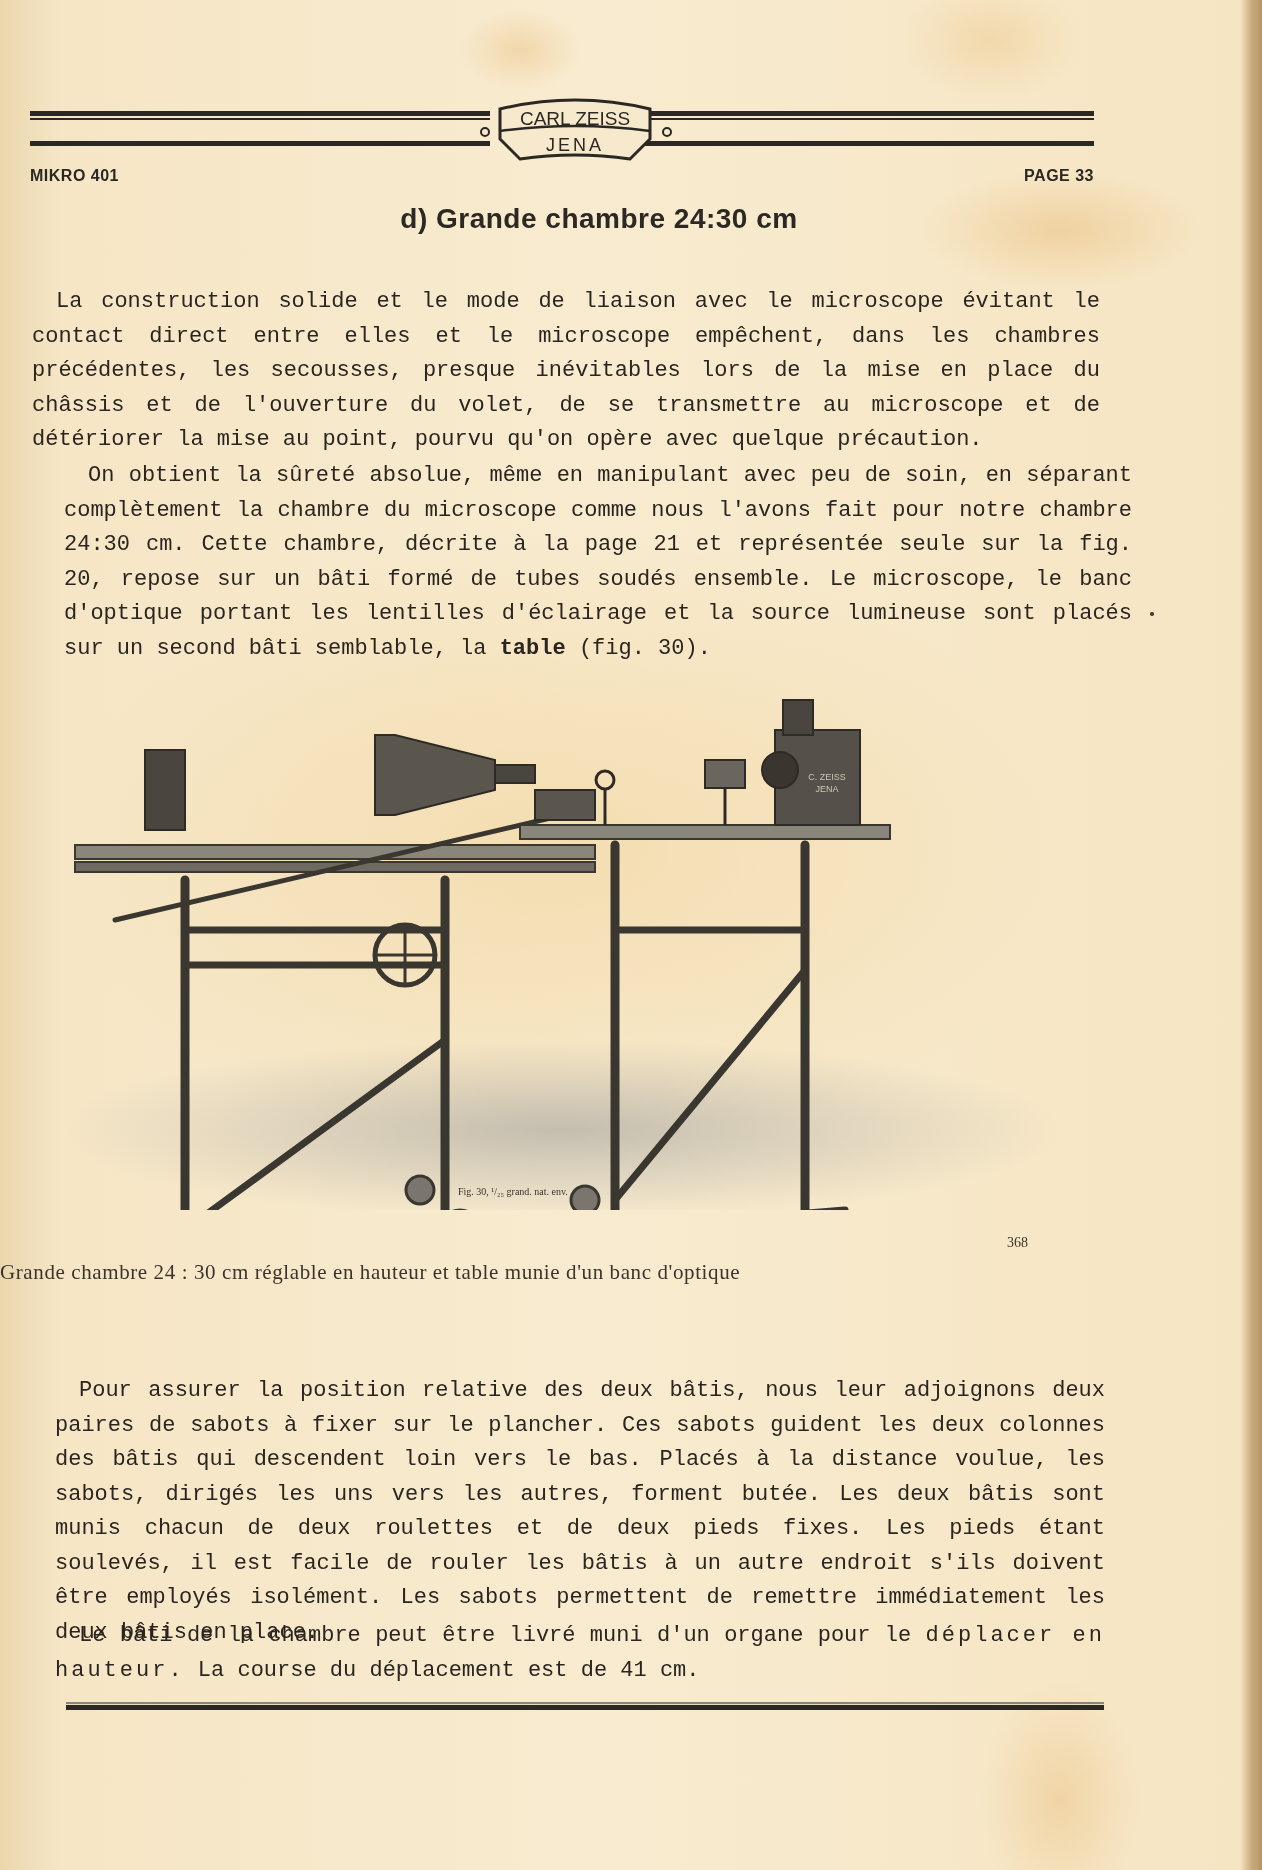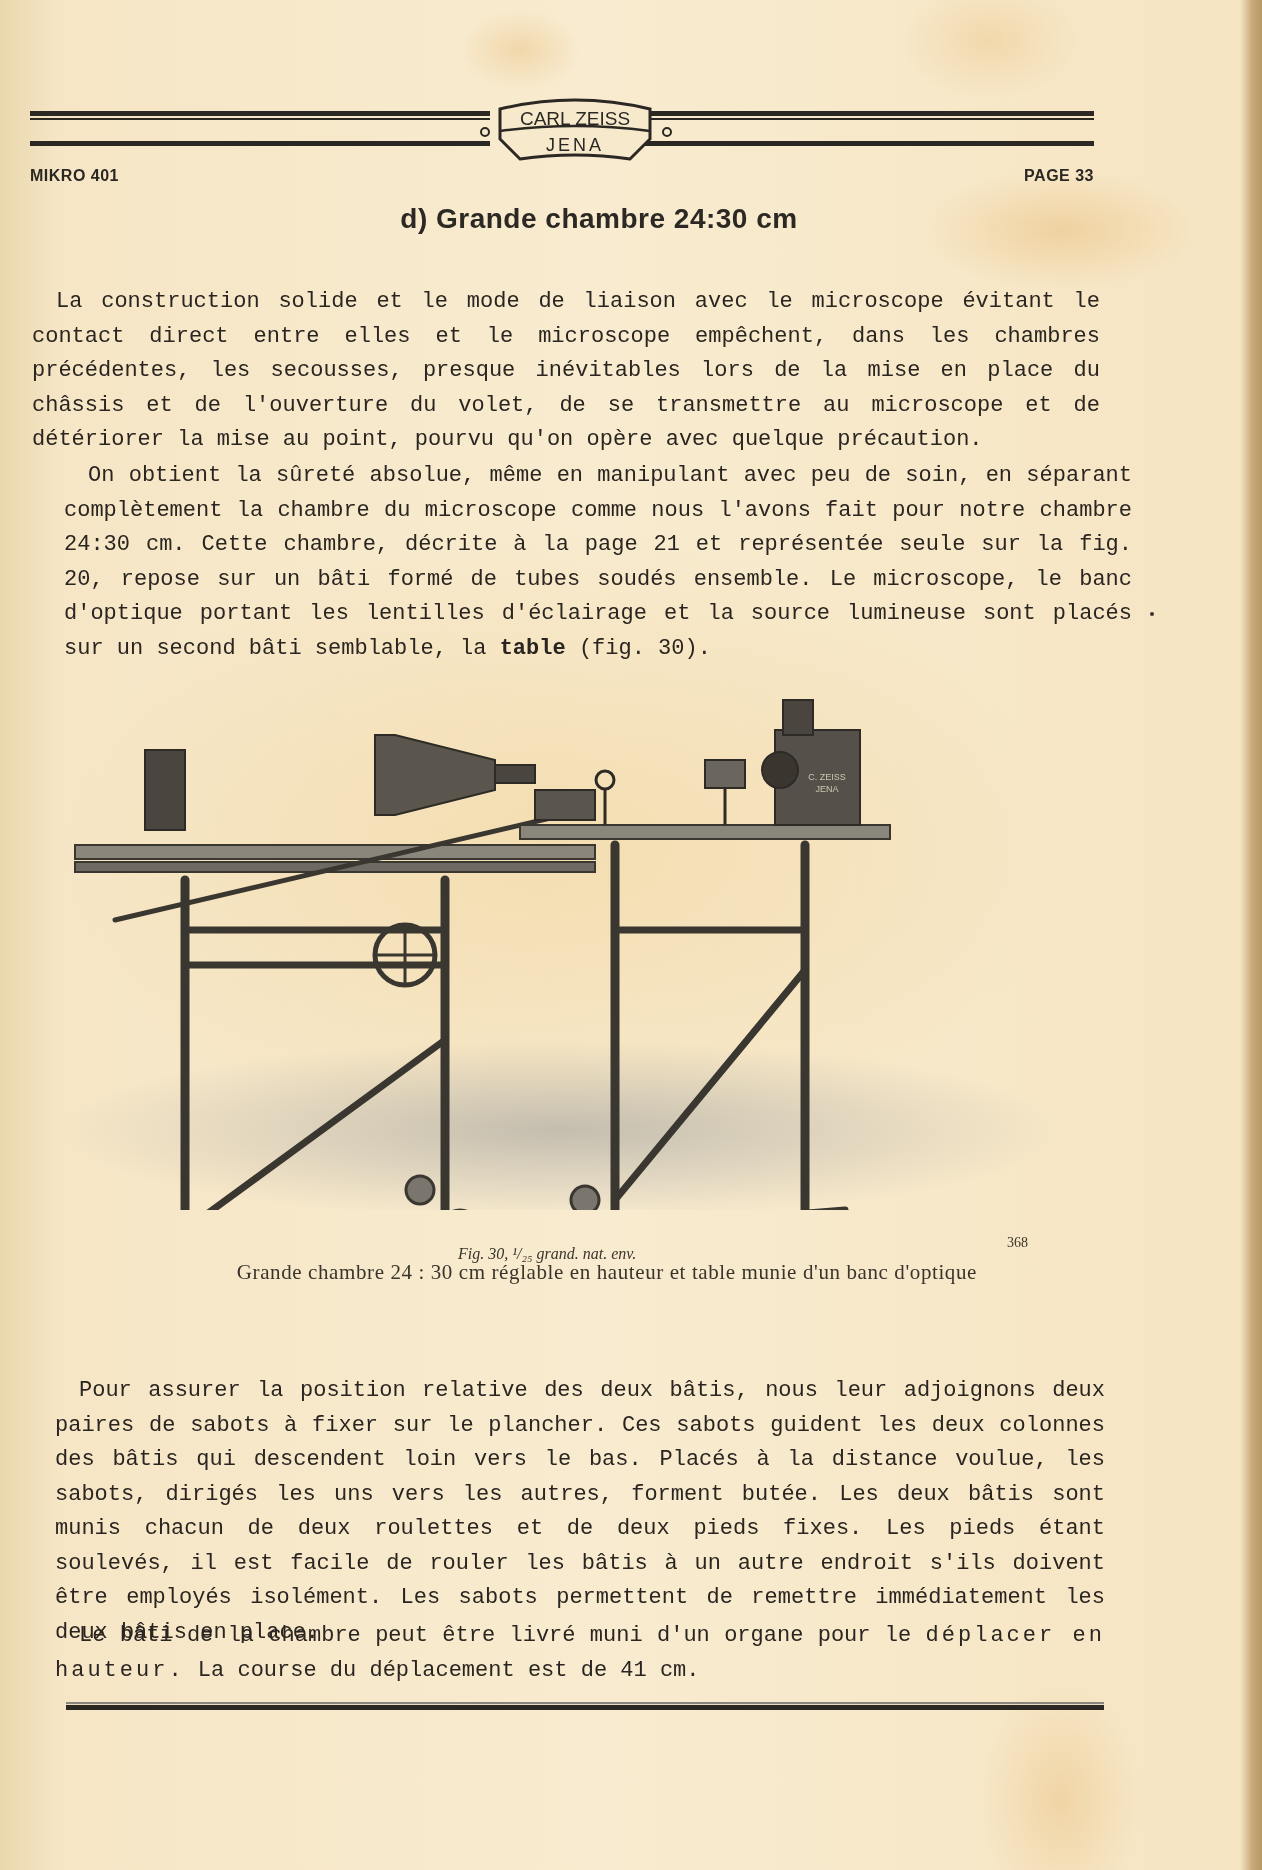--- a/index.html
+++ b/index.html
@@ -52,27 +52,27 @@
   }
   .p1 { top: 263px; }
   .p2 { top: 437px; margin-left: 32px; }
   .p3 { top: 1352px; left: 55px; width: 1050px; }
   .p4 { top: 1597px; left: 55px; width: 1050px; }
   .spaced { letter-spacing: 3px; }
   .figure {
     position: absolute; left: 65px; top: 690px; width: 990px; height: 520px;
   }
   .fig-caption-small {
-    position: absolute; top: 1245px; left: 458px; font-size: 16px; color: #3a342c; font-style: italic;
+    position: absolute; top: 1186px; left: 458px; font-size: 10px; color: #3a342c;
   }
   .fig-number {
     position: absolute; top: 1235px; left: 1007px; font-size: 14px; color: #3a342c;
   }
   .fig-caption {
-    position: absolute; top: 1260px; left: 0; width: 1041px; text-align: right;
+    position: absolute; top: 1260px; left: 0; width: 1041px; text-align: left;
     font-size: 21px; letter-spacing: 0.6px; color: #3a342c; padding-right: 64px;
     box-sizing: border-box;
   }
   .bottom-rule {
     position: absolute; left: 66px; top: 1702px; width: 1038px; height: 8px;
     background: linear-gradient(#8a857c 0, #8a857c 2px, #e8dcc2 2px, #e8dcc2 3px, #2b2824 3px, #2b2824 8px);
   }
   .stray-dot { position: absolute; left: 1150px; top: 612px; width: 4px; height: 4px; background: #3a342c; border-radius: 50%; }
 </style>
 </head>

